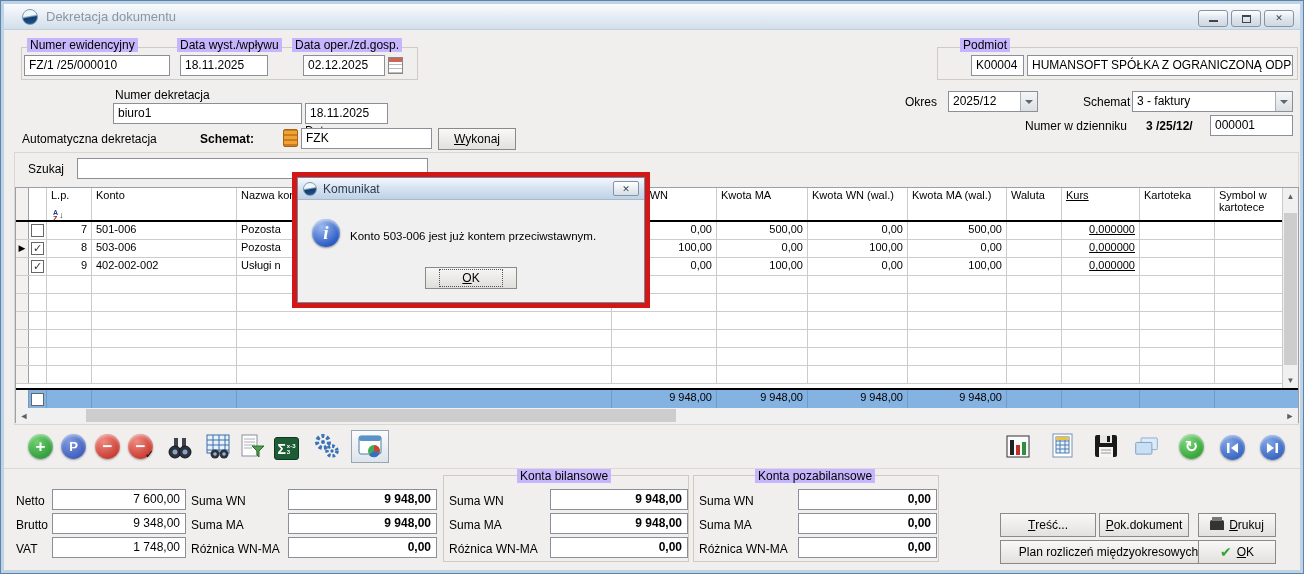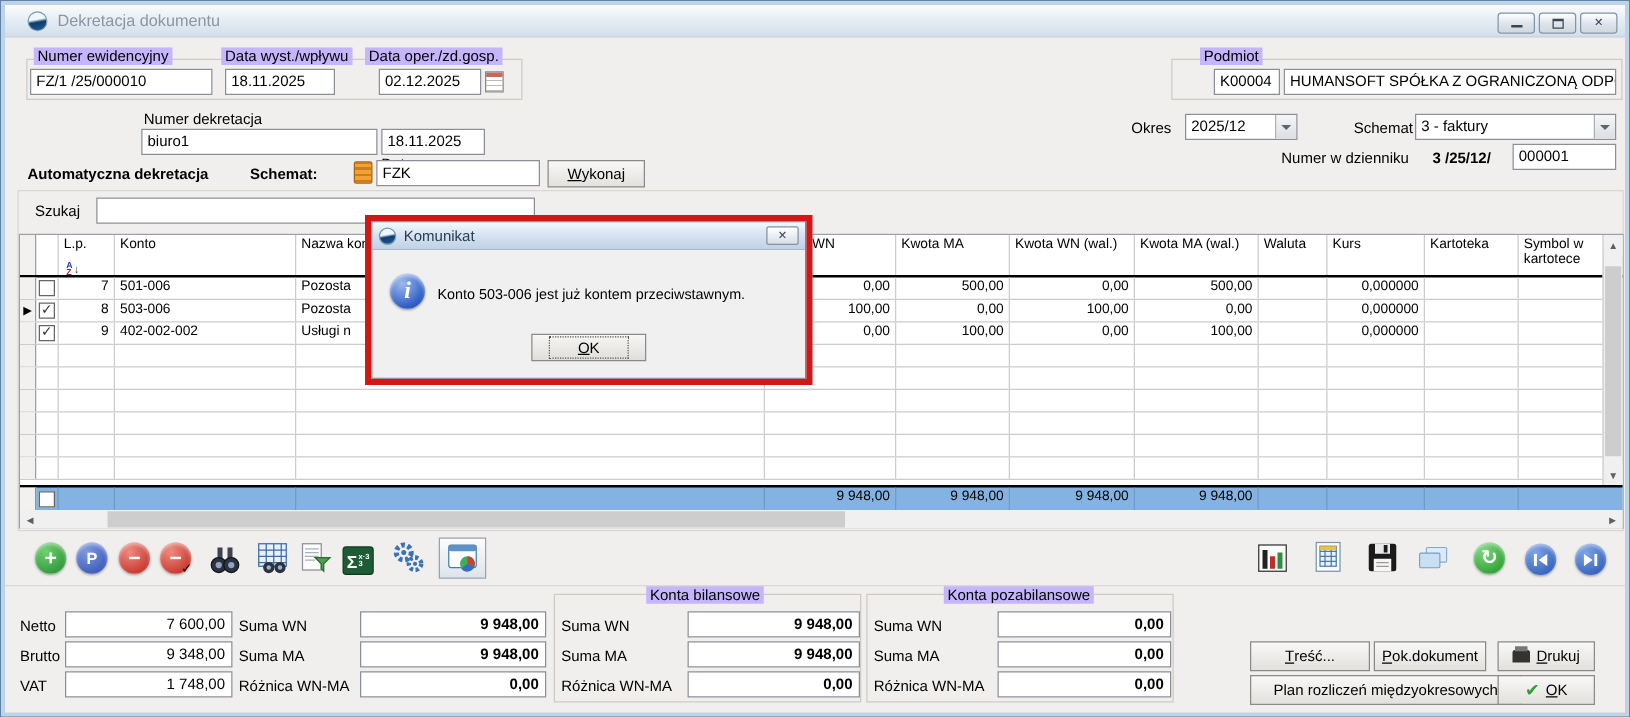--- a/index.html
+++ b/index.html
@@ -58,21 +58,21 @@
   .c-sel { width:13px; border-right:1px solid #9aa0a8; background:#f3f1ef; padding:0; text-align:center; }
   .c-chk { width:18px; display:flex; align-items:center; justify-content:center; padding:0; }
   .c-lp  { width:45px; text-align:right; }
   .c-konto { width:145px; }
   .c-nazwa { width:375px; }
   .c-kwn { width:105px; text-align:right; }
   .c-kma { width:91px; text-align:right; }
   .c-kwnw { width:100px; text-align:right; }
   .c-kmaw { width:99px; text-align:right; }
   .c-wal { width:55px; }
-  .c-kurs { width:78px; text-align:right; }
+  .c-kurs { width:78px; text-align:right;text-decoration:underline; }
   .c-kart { width:75px; }
   .c-sym { width:67px; border-right:none; }
   .hl { text-align:left; }
   .chkbox { width:13px; height:13px; background:#fff; border:1px solid #666; font-size:11px;
     line-height:11px; text-align:center; color:#333; }
   .cur-arrow { font-size:9px; color:#000; line-height:17px; }
   .sorticon { display:inline-flex; margin-left:2px; vertical-align:-4px; }
   .sorticon .az { display:flex; flex-direction:column; font-size:7px; font-weight:bold; line-height:6px; }
   .sorticon .az b:first-child { color:#223a99; } .sorticon .az b:last-child { color:#992222; }
   .sorticon .ar { font-size:9px; color:#333; margin-left:1px; }
@@ -192,21 +192,21 @@
     <span>3 - faktury</span>
     <span class="dd-btn">
         <span class="chev"></span>
       </span>
   </div>
 
   <span class="lbl" style="left:1025px; top:119px;">Numer w dzienniku</span>
   <span class="lbl bold" style="left:1146px; top:119px;">3 /25/12/</span>
   <div class="tb" style="left:1210px; top:115px; width:83px;">000001</div>
 
-  <span class="lbl" style="left:22px; top:132px;font-weight:bold;">Automatyczna dekretacja</span>
+  <span class="lbl" style="left:22px; top:132px;">Automatyczna dekretacja</span>
   <span class="lbl bold" style="left:200px; top:132px;">Schemat:</span>
   <div class="nb-icon" style="left:283px; top:129px;"></div>
   <div class="tb" style="left:301px; top:128px; width:131px;">FZK</div>
   <div class="btn footer-btn" style="left:438px; top:128px; width:78px; height:22px;">
     <span class="u">W</span>
       <span>ykonaj</span>
   </div>
 
   <div class="grid-outline"></div>
   <span class="lbl" style="left:28px; top:162px;">Szukaj</span>

